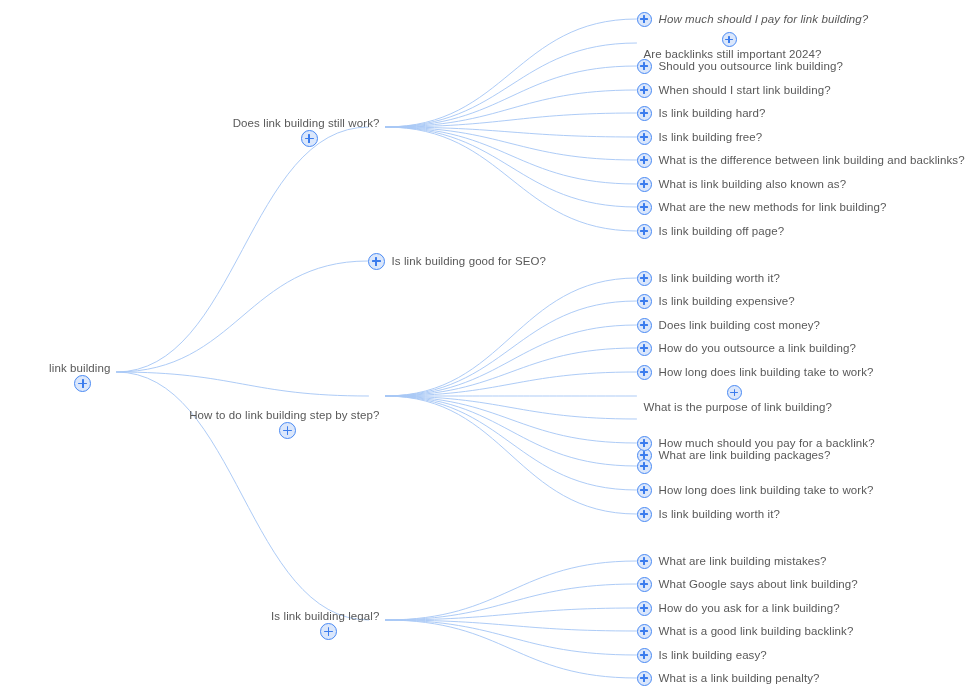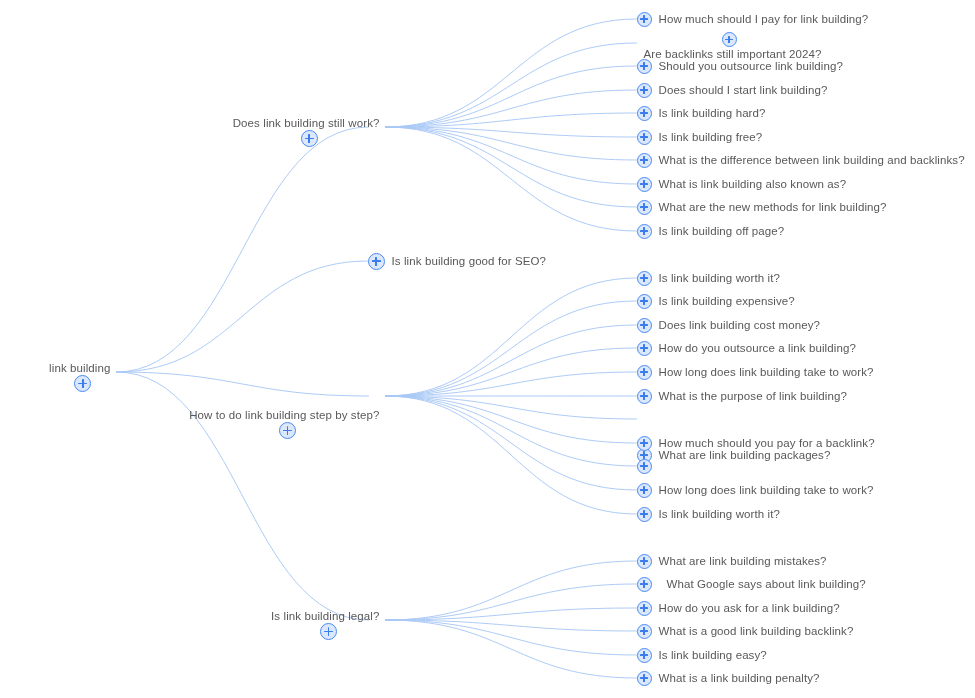--- a/index.html
+++ b/index.html
@@ -128,35 +128,35 @@
     </svg>
   <div id="node-layer">
       <div class="node label-left" style="top: 361px; right: 858.5px;">
         <span class="node-label">link building</span>
         <span class="toggle big"></span>
       </div>
       <div class="node label-left" style="top: 116px; right: 589.5px;">
         <span class="node-label">Does link building still work?</span>
         <span class="toggle big"></span>
       </div>
-      <div class="node label-right" style="top: 8px; left: 636.5px;">
+      <div class="node label-right" style="top: 8px; left: 636.5px; font-style: italic;">
         <span class="toggle small"></span>
         <span class="node-label">How much should I pay for link building?</span>
       </div>
       <div class="node label-right" style="top: 32px; left: 636.5px; flex-direction: column;">
         <span class="toggle small"></span>
         <span class="node-label">Are backlinks still important 2024?</span>
       </div>
       <div class="node label-right" style="top: 55px; left: 636.5px;">
         <span class="toggle small"></span>
         <span class="node-label">Should you outsource link building?</span>
       </div>
       <div class="node label-right" style="top: 79px; left: 636.5px;">
         <span class="toggle small"></span>
-        <span class="node-label">Does should I start link building?</span>
+        <span class="node-label">When should I start link building?</span>
       </div>
       <div class="node label-right" style="top: 102px; left: 636.5px;">
         <span class="toggle small"></span>
         <span class="node-label">Is link building hard?</span>
       </div>
       <div class="node label-right" style="top: 126px; left: 636.5px;">
         <span class="toggle small"></span>
         <span class="node-label">Is link building free?</span>
       </div>
       <div class="node label-right" style="top: 149px; left: 636.5px;">
@@ -196,21 +196,21 @@
         <span class="node-label">Does link building cost money?</span>
       </div>
       <div class="node label-right" style="top: 337px; left: 636.5px;">
         <span class="toggle small"></span>
         <span class="node-label">How do you outsource a link building?</span>
       </div>
       <div class="node label-right" style="top: 361px; left: 636.5px;">
         <span class="toggle small"></span>
         <span class="node-label">How long does link building take to work?</span>
       </div>
-      <div class="node label-right" style="top: 385px; left: 636.5px;">
+      <div class="node label-right" style="top: 385px; left: 636.5px; flex-direction: column;">
         <span class="toggle small"></span>
         <span class="node-label">What is the purpose of link building?</span>
       </div>
       <div class="node label-right" style="top: 420px; left: 636.5px; margin-top: 24px;">
         <span class="toggle small"></span>
         <span class="node-label">What are link building packages?</span>
       </div>
       <div class="node label-right" style="top: 432px; left: 636.5px;">
         <span class="toggle small"></span>
         <span class="node-label">How much should you pay for a backlink?</span>
@@ -227,21 +227,21 @@
         <span class="node-label">Is link building worth it?</span>
       </div>
       <div class="node label-left" style="top: 609px; right: 589.5px;">
         <span class="node-label">Is link building legal?</span>
         <span class="toggle big"></span>
       </div>
       <div class="node label-right" style="top: 550px; left: 636.5px;">
         <span class="toggle small"></span>
         <span class="node-label">What are link building mistakes?</span>
       </div>
-      <div class="node label-right" style="top: 573px; left: 636.5px; gap: 8px;">
+      <div class="node label-right" style="top: 573px; left: 636.5px;">
         <span class="toggle small"></span>
         <span class="node-label">What Google says about link building?</span>
       </div>
       <div class="node label-right" style="top: 597px; left: 636.5px;">
         <span class="toggle small"></span>
         <span class="node-label">How do you ask for a link building?</span>
       </div>
       <div class="node label-right" style="top: 620px; left: 636.5px;">
         <span class="toggle small"></span>
         <span class="node-label">What is a good link building backlink?</span>

